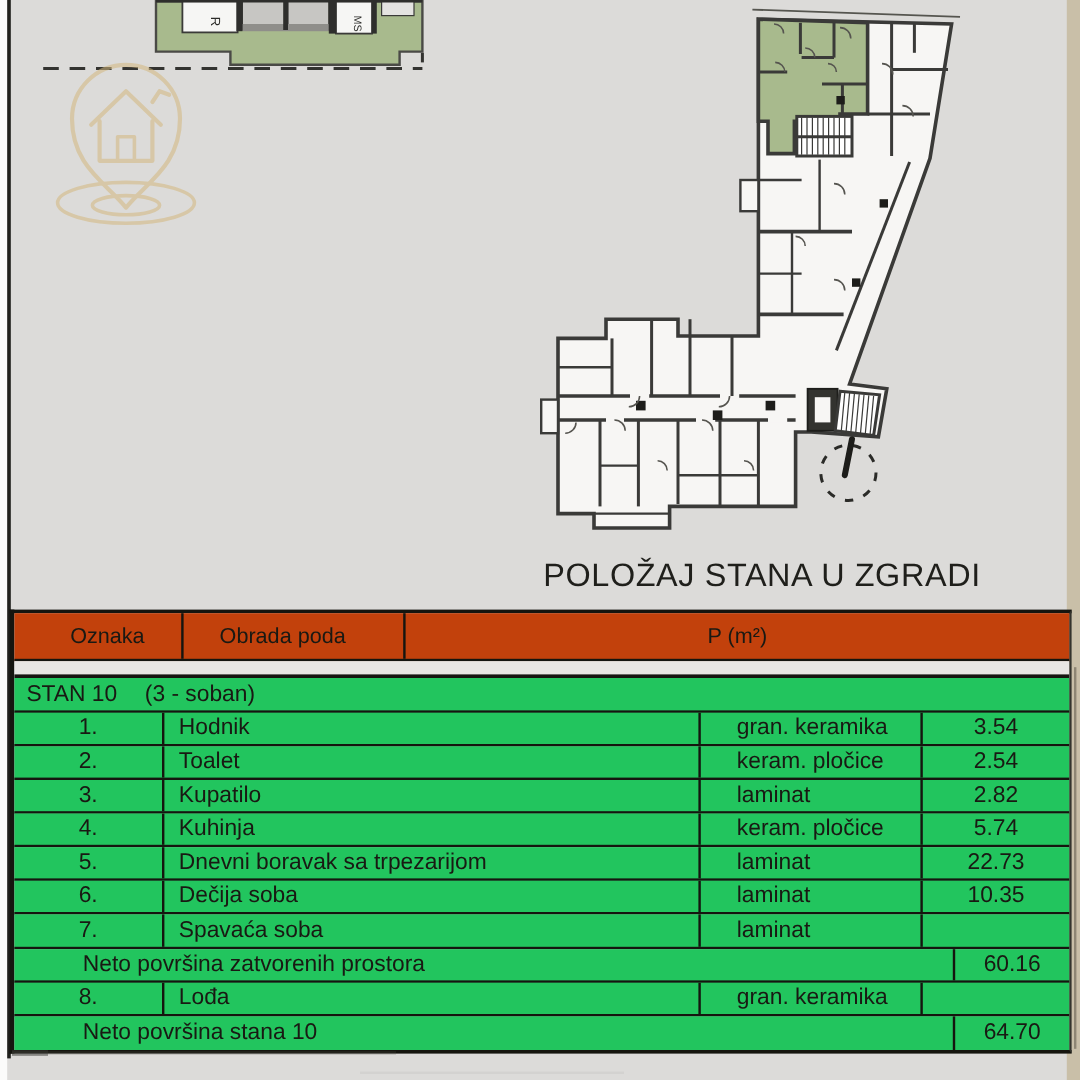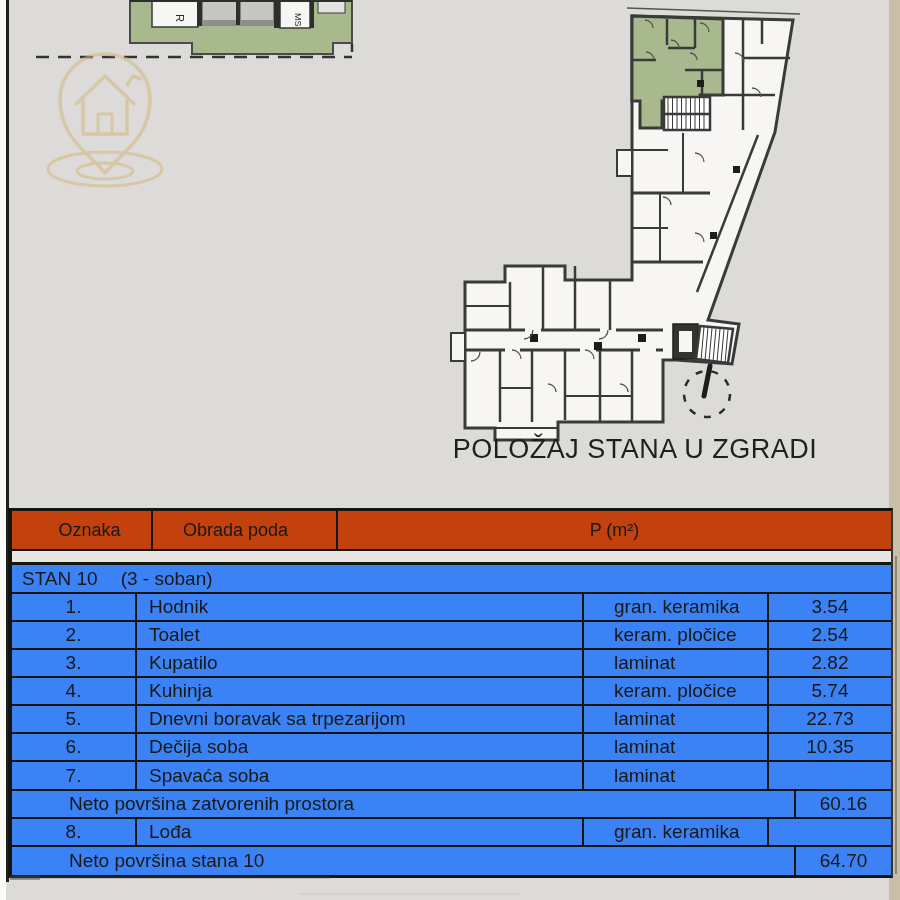--- a/index.html
+++ b/index.html
@@ -7,31 +7,31 @@
     width:900px;height:900px;position:relative;overflow:hidden;
     background:#dcdbd9;
     font-family:"Liberation Sans", sans-serif;
   }
   .left-white{position:absolute;left:0;top:0;width:6px;height:900px;background:#fbfbfa;}
   .left-line{position:absolute;left:6px;top:0;width:3px;height:882px;background:#20201c;}
   .tan-strip{position:absolute;left:889px;top:0;width:11px;height:900px;background:#c9bfa8;}
   .tan-inner-line{position:absolute;left:895px;top:556px;width:2px;height:318px;background:#6f6758;opacity:.65;}
   .gfx{position:absolute;left:0;top:0;}
   .title{
-    position:absolute;left:425px;top:434px;width:420px;
+    position:absolute;left:425px;top:464px;width:420px;
     text-align:center;font-size:27px;color:#1f1f1b;letter-spacing:.5px;
   }
   
   .table{
     position:absolute;left:8px;top:508px;width:885px;box-sizing:border-box;
     border-left:4px solid #15150f;border-right:2px solid #34342e;
     border-top:3px solid #15150f;border-bottom:3px solid #15150f;
     color:#191913;
   }
-  .trow{display:flex;background:#3b82f6;border-bottom:2px solid #15150f;box-sizing:border-box;}
+  .trow{display:flex;background:#22c55e;border-bottom:2px solid #15150f;box-sizing:border-box;}
   .trow:last-child{border-bottom:none;}
   .c1{width:125px;border-right:2px solid #15150f;display:flex;align-items:center;justify-content:center;box-sizing:border-box;}
   .c2{width:447px;border-right:2px solid #15150f;padding-left:12px;display:flex;align-items:center;box-sizing:border-box;}
   .c3{width:165px;border-right:2px solid #15150f;padding-left:10px;display:flex;align-items:center;box-sizing:border-box;margin-left:20px;}
   .c4{flex:1;display:flex;align-items:center;justify-content:center;box-sizing:border-box;}
   .head{height:40px;background:#c2410c;font-size:18px;padding-left:16px;}
   .spacer{height:14px;background:#e8e6e3;border-bottom:3px solid #15150f;}
   .stan{height:29px;font-size:19px;display:flex;align-items:center;padding-left:10px;}
   .stan .sub{margin-left:23px;}
   .row{height:28px;font-size:19px;}

